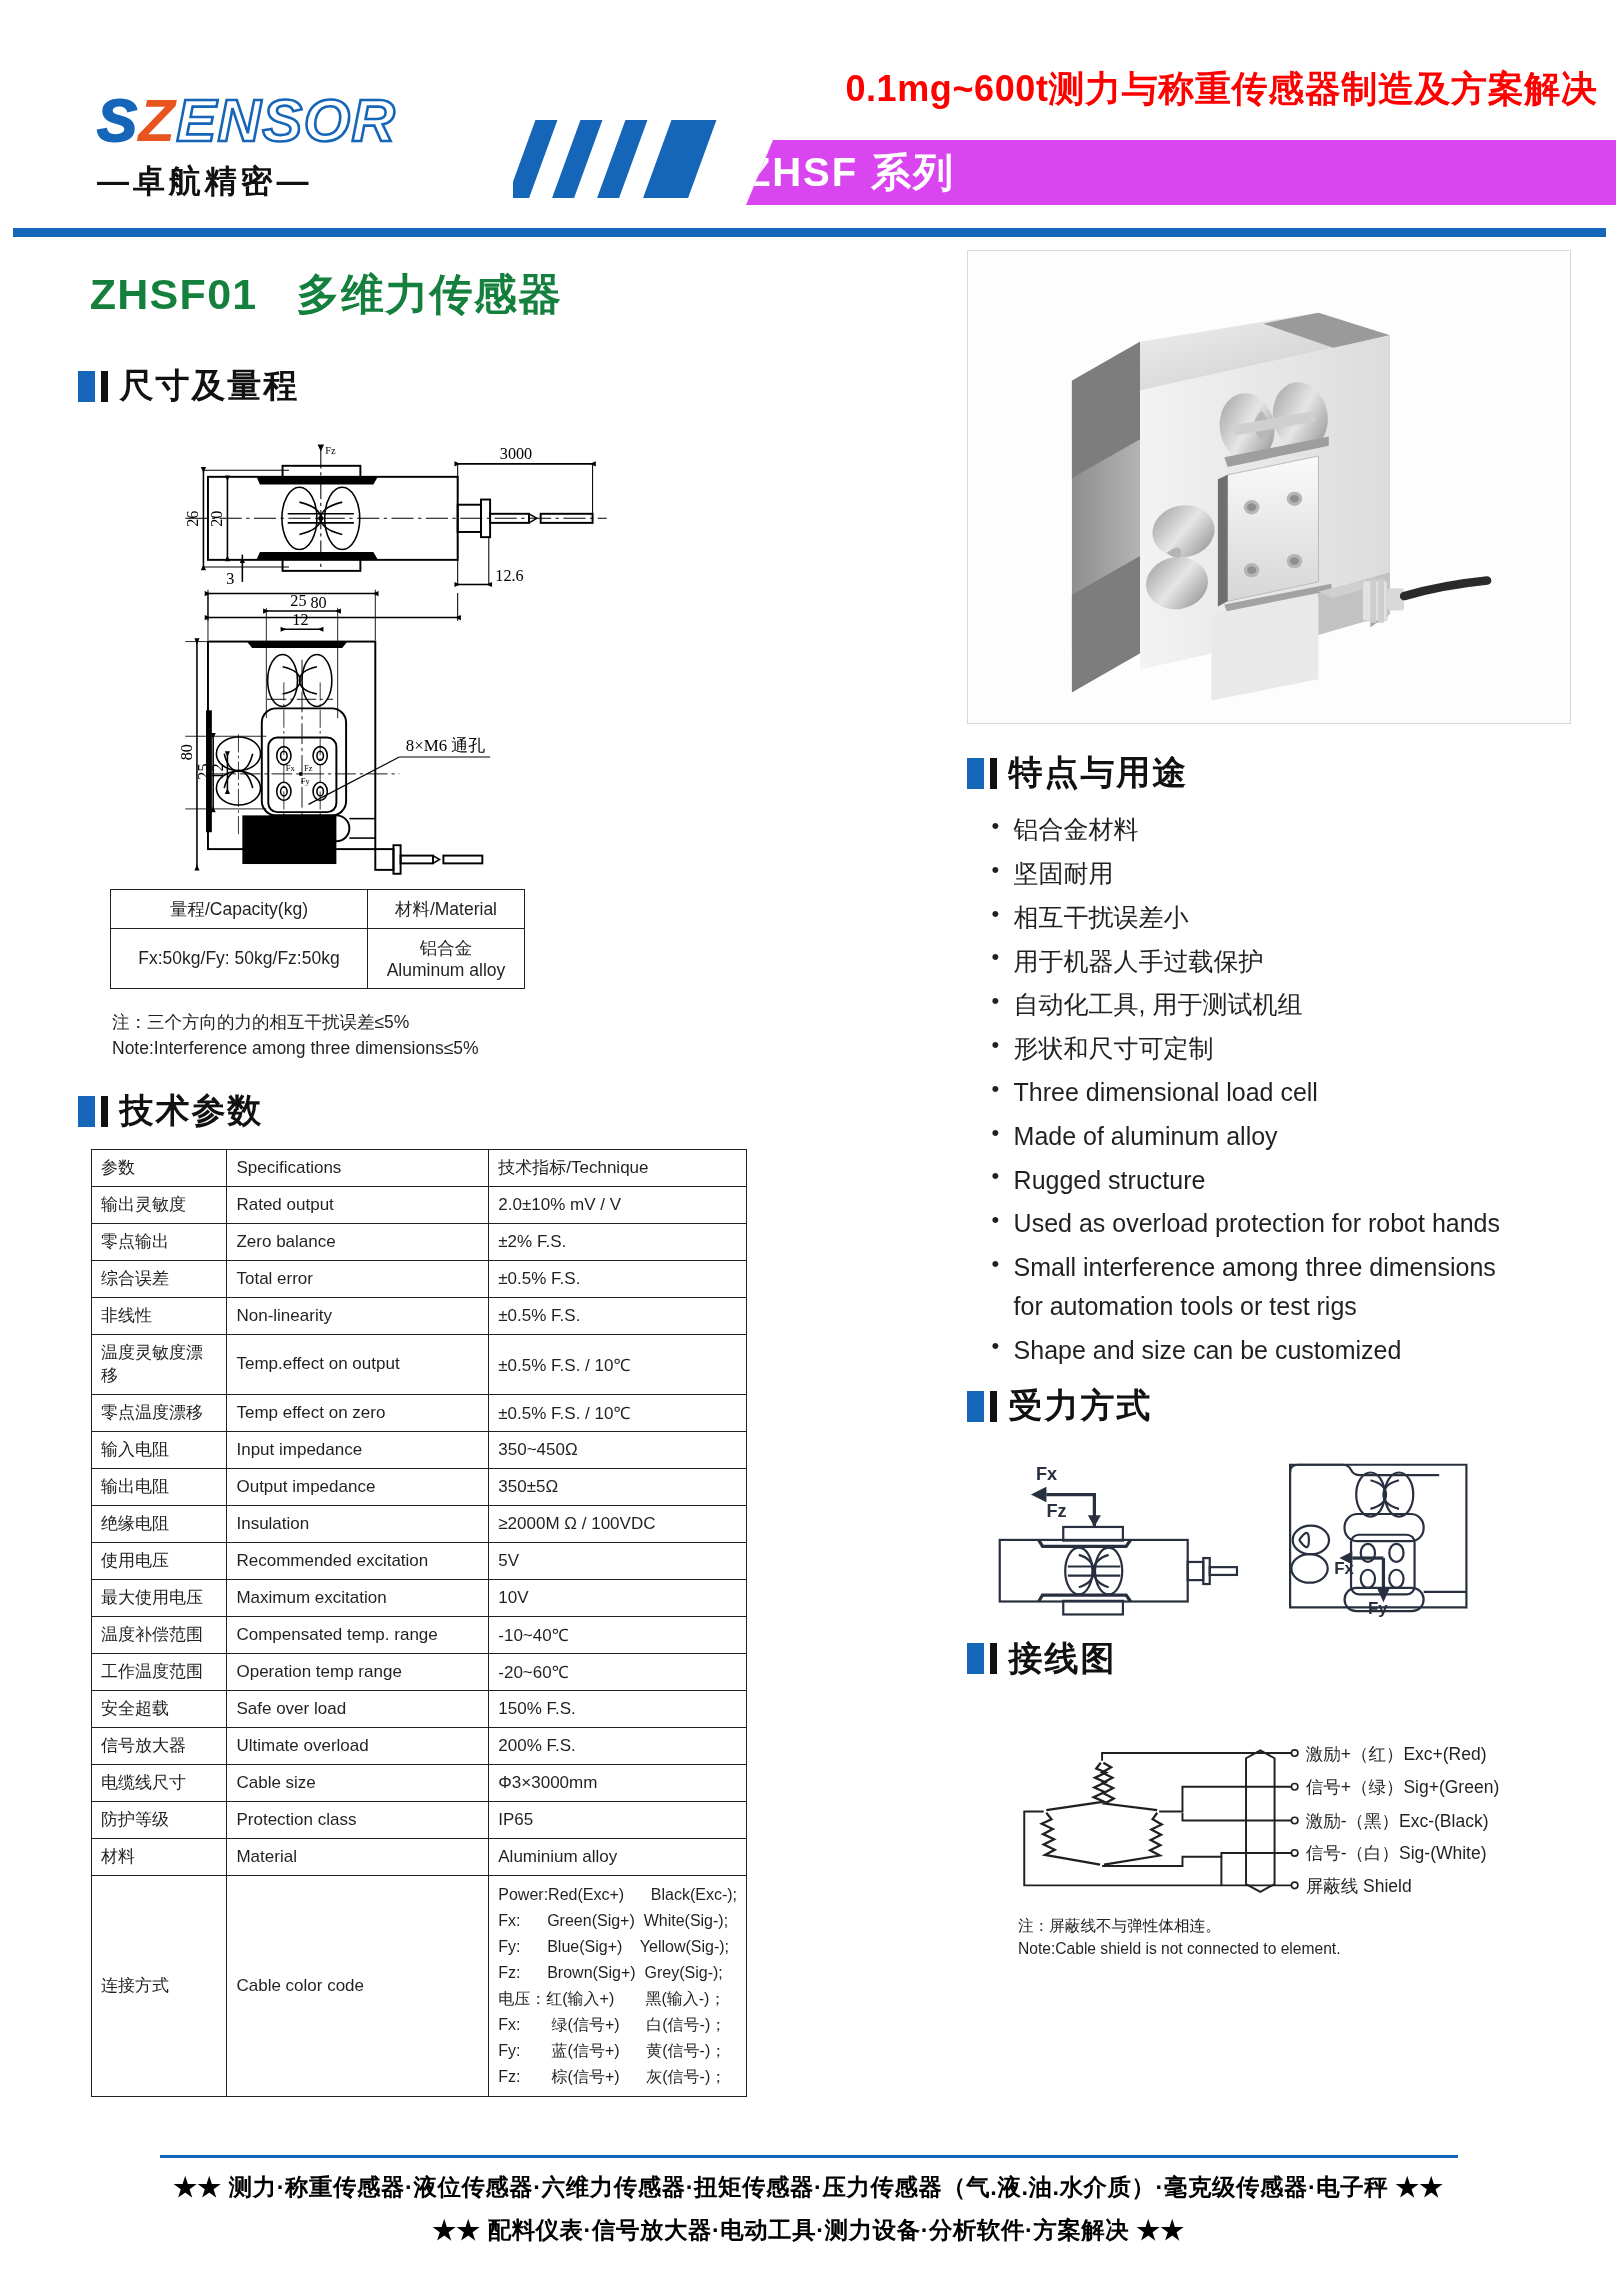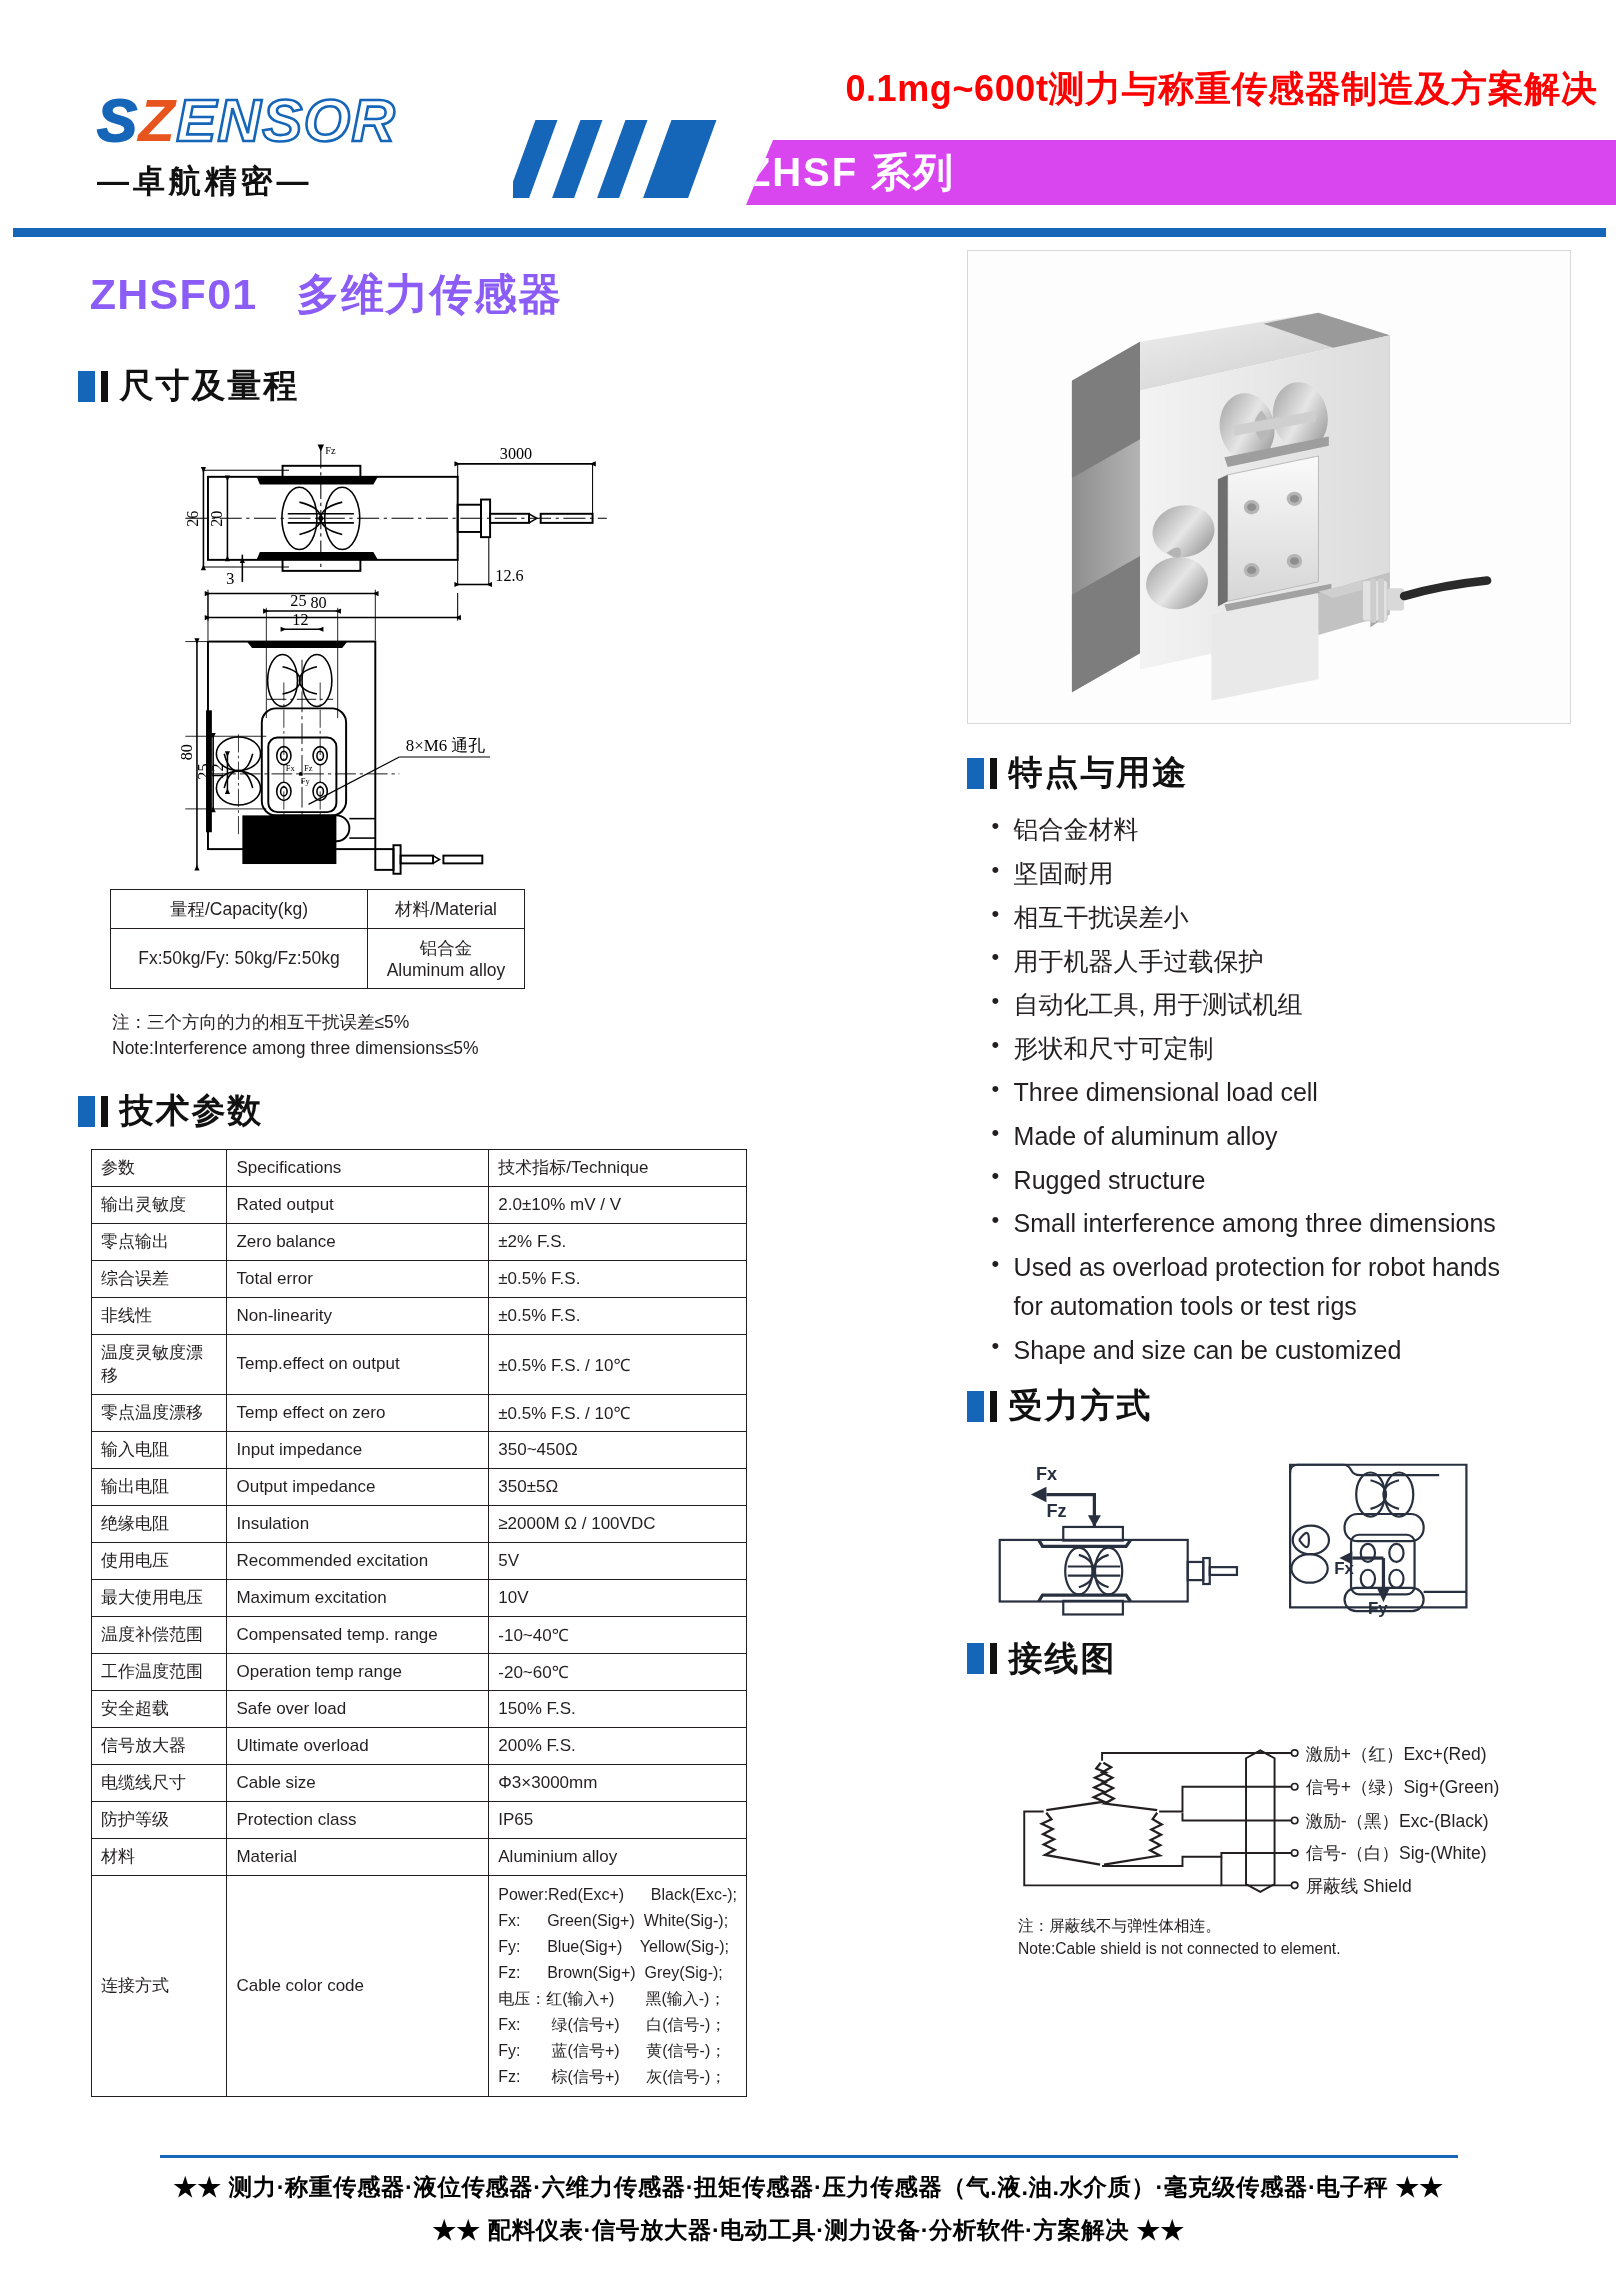--- a/index.html
+++ b/index.html
@@ -35,21 +35,21 @@
   .series-band .label { color:#fff; font-size:40px; font-weight:bold; letter-spacing:1.9px; padding-right:84px; }
 
   .hdr-rule { position:absolute; left:13px; top:228px; width:1593px; height:9px; background:#1565b8; }
 
   
   .body-wrap { position:absolute; left:0; top:250px; width:1617px; height:1876px; }
 
   .col-left { position:absolute; left:78px; top:0; width:772px; }
   .col-right { position:absolute; left:967px; top:0; width:617px; }
 
-  .prod-title { font-size:43px; font-weight:bold; color:#8b5cf6; letter-spacing:1.3px; margin:16px 0 0 11.7px; }
+  .prod-title { font-size:43px; font-weight:bold; color:#15803d; letter-spacing:1.3px; margin:16px 0 0 11.7px; }
   .prod-title .model { margin-right:39px; }
 
   .sec-head { display:flex; align-items:center; margin:0 0 14.3px 0; }
   .sec-head .bar1 { width:17px; height:31px; background:#1565b8; }
   .sec-head .bar2 { width:7.1px; height:31px; background:#111; margin-left:5.8px; }
   .sec-head .txt { font-size:34px; font-weight:bold; color:#111; margin-left:11.7px; letter-spacing:1.9px; }
 
   
   .dwg { width:656px; margin-left:16px; }
   .dwg svg { display:block; }
@@ -525,22 +525,22 @@
     <ul class="feat-list" id="feat-list">
         <li>铝合金材料</li>
         <li>坚固耐用</li>
         <li>相互干扰误差小</li>
         <li>用于机器人手过载保护</li>
         <li>自动化工具, 用于测试机组</li>
         <li>形状和尺寸可定制</li>
         <li>Three dimensional load cell</li>
         <li>Made of aluminum alloy</li>
         <li>Rugged structure</li>
+        <li>Used as overload protection for robot hands</li>
         <li>Small interference among three dimensions</li>
-        <li>Used as overload protection for robot hands</li>
         <li class="cont">for automation tools or test rigs</li>
         <li>Shape and size can be customized</li>
       </ul>
 
     <div style="height:9px"></div>
 
     <div class="sec-head">
       <div class="bar1"></div>
       <div class="bar2"></div>
       <div class="txt">受力方式</div>

